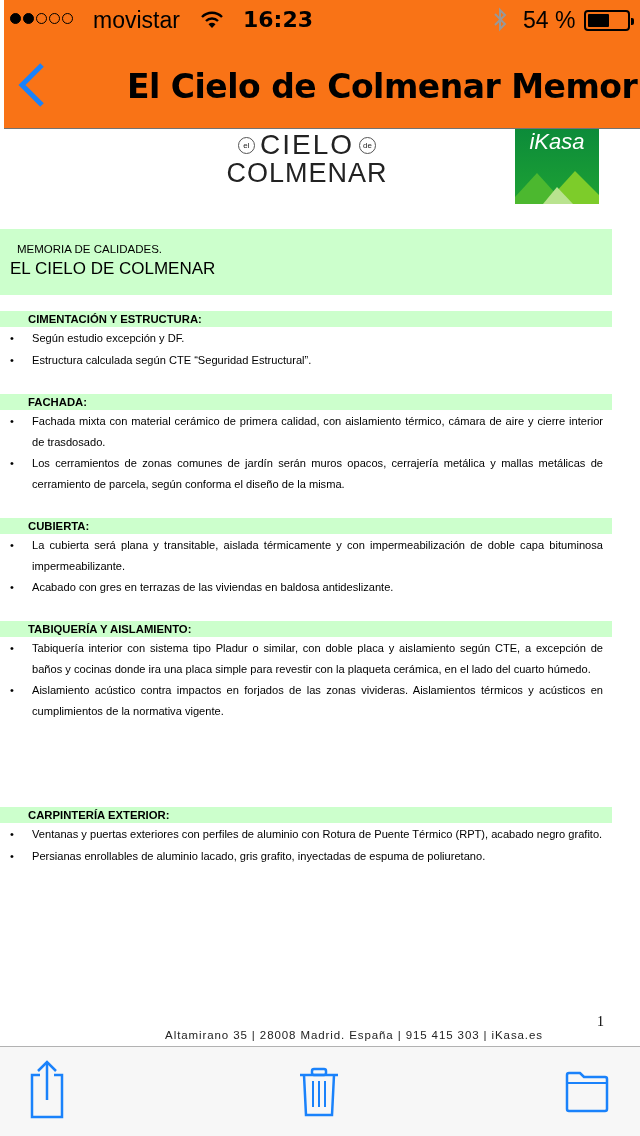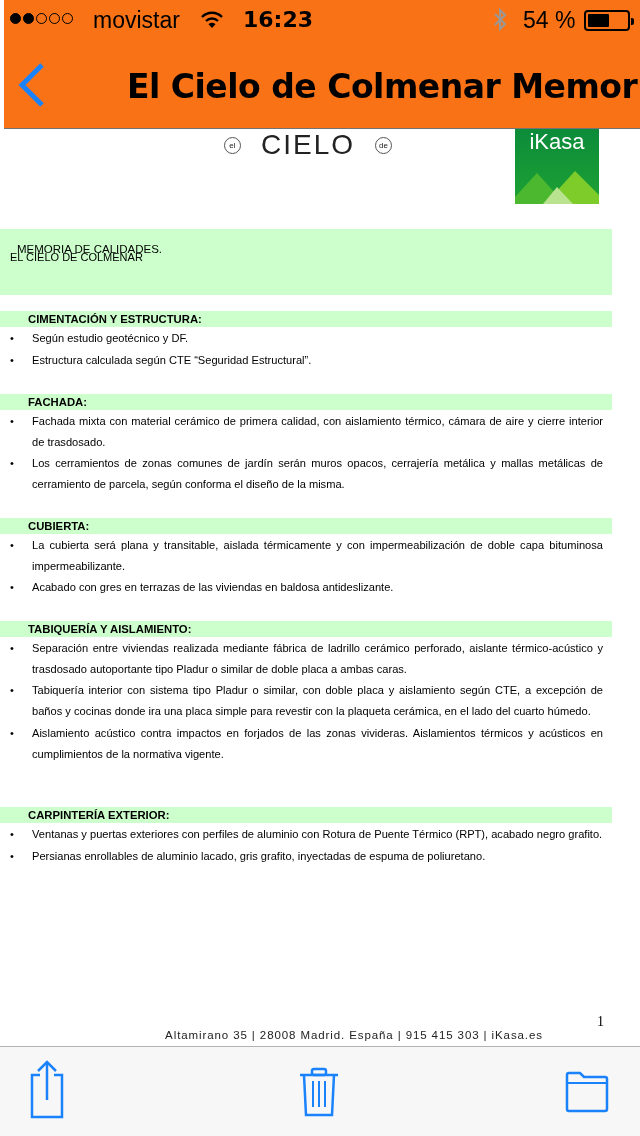--- a/index.html
+++ b/index.html
@@ -21,30 +21,30 @@
   .battery { position: absolute; left: 580px; top: 10px; width: 46px; height: 21px; border: 2px solid #000; border-radius: 4px; box-sizing: border-box; padding: 2px; }
   .battery .fill { height: 100%; background: #000; border-radius: 1px; }
   .battery .nub { position: absolute; right: -6px; top: 6px; width: 3px; height: 7px; background: #000; border-radius: 0 2px 2px 0; }
   .nav { position: absolute; top: 40px; left: 0; width: 640px; height: 88px; }
   .back { position: absolute; left: 12px; top: 22px; width: 36px; height: 46px; cursor: pointer; }
   .navtitle { position: absolute; left: 123px; top: 27px; font-size: 33px; font-weight: bold; font-family: "DejaVu Sans", sans-serif; letter-spacing: -0.5px; white-space: nowrap; }
 
   
   .doc { position: absolute; top: 129px; left: 0; width: 640px; height: 916px; background: #fff; overflow: hidden; }
   .logo-cielo { position: absolute; left: 222px; top: 2px; width: 170px; text-align: center; color: #222; font-weight: 300; }
-  .logo-cielo .l1 { font-size: 28px; letter-spacing: 2px; line-height: 28px; display: flex; align-items: center; justify-content: flex-end; gap: 20px; }
+  .logo-cielo .l1 { font-size: 28px; letter-spacing: 2px; line-height: 28px; display: flex; align-items: center; justify-content: center; gap: 5px; }
   .logo-cielo .circ { display: inline-block; width: 15px; height: 15px; border-radius: 50%; border: 1px solid #555; font-size: 8px; line-height: 15px; text-align: center; letter-spacing: 0; }
   .logo-cielo .l2 { font-size: 27px; letter-spacing: 1px; line-height: 28px; }
-  .logo-ikasa { position: absolute; left: 515px; top: -4px; width: 84px; height: 79px; background: linear-gradient(#0b8a3a, #1ea234); overflow: hidden; }
+  .logo-ikasa { position: absolute; left: 515px; top: -4px; width: 84px; height: 79px; background: linear-gradient(#0b8a3a, #1ea234); overflow: hidden; font-style: italic; }
   .logo-ikasa .txt { position: absolute; left: 0; top: 4px; width: 100%; text-align: center; color: #fff; font-size: 22px; }
   .logo-ikasa svg { position: absolute; left: 0; bottom: 0; }
 
   .titlebox { position: absolute; left: 0; top: 100px; width: 612px; height: 66px; background: #ccffcc; }
   .titlebox .t1 { position: absolute; left: 10px; top: 14px; font-size: 11.5px; margin-left: 7px; }
-  .titlebox .t2 { position: absolute; left: 10px; top: 22px; font-size: 11px; }
+  .titlebox .t2 { position: absolute; left: 10px; top: 30px; font-size: 17px; }
 
   .section { position: absolute; left: 0; width: 640px; }
   .sec-head { width: 612px; height: 16px; background: #ccffcc; font-weight: bold; font-size: 11.3px; line-height: 17px; padding-left: 28px; box-sizing: border-box; }
   .items { margin: 0; padding: 0; list-style: none; }
   .item { position: relative; padding-left: 32px; padding-right: 37px; font-size: 11.1px; line-height: 20.7px; text-align: justify; margin-top: 1px; }
   .item::before { content: "•"; position: absolute; left: 10px; top: 0; }
   .pagenum { position: absolute; left: 597px; top: 885px; font-family: "Liberation Serif", serif; font-size: 14px; }
   .footer { position: absolute; left: 0; top: 900px; width: 620px; text-align: center; font-size: 11.5px; letter-spacing: 0.9px; color: #222; margin-left: 44px; }
 
   
@@ -93,39 +93,40 @@
   </div>
 </div>
 
 <div class="doc">
   <div class="logo-cielo">
     <div class="l1">
       <span class="circ">el</span>
       <span>CIELO</span>
       <span class="circ">de</span>
     </div>
+    <div class="l2">COLMENAR</div>
   </div>
   <div class="logo-ikasa">
     <span class="txt">iKasa</span>
     <svg width="84" height="45" viewBox="0 0 84 45">
       <polygon points="0,45 0,38 22,14 50,45" fill="#4cb82f"></polygon>
       <polygon points="30,45 60,12 84,36 84,45" fill="#7dcc2a"></polygon>
       <polygon points="28,45 42,28 58,45" fill="#b9e38f"></polygon>
     </svg>
   </div>
 
   <div class="titlebox">
     <div class="t1">MEMORIA DE CALIDADES.</div>
     <div class="t2">EL CIELO DE COLMENAR</div>
   </div>
 
   <div class="section" style="top:182px;">
     <div class="sec-head">CIMENTACIÓN Y ESTRUCTURA:</div>
     <ul class="items">
-      <li class="item">Según estudio geotécnico y DF.</li>
+      <li class="item">Según estudio excepción y DF.</li>
       <li class="item">Estructura calculada según CTE “Seguridad Estructural”.</li>
     </ul>
   </div>
 
   <div class="section" style="top:265px;">
     <div class="sec-head">FACHADA:</div>
     <ul class="items">
       <li class="item">Fachada mixta con material cerámico de primera calidad, con aislamiento térmico, cámara de aire y cierre interior de trasdosado.</li>
       <li class="item">Los cerramientos de zonas comunes de jardín serán muros opacos, cerrajería metálica y mallas metálicas de cerramiento de parcela, según conforma el diseño de la misma.</li>
     </ul>
@@ -135,21 +136,20 @@
     <div class="sec-head">CUBIERTA:</div>
     <ul class="items">
       <li class="item">La cubierta será plana y transitable, aislada térmicamente y con impermeabilización de doble capa bituminosa impermeabilizante.</li>
       <li class="item">Acabado con gres en terrazas de las viviendas en baldosa antideslizante.</li>
     </ul>
   </div>
 
   <div class="section" style="top:492px;">
     <div class="sec-head">TABIQUERÍA Y AISLAMIENTO:</div>
     <ul class="items">
-      <li class="item">Separación entre viviendas realizada mediante fábrica de ladrillo cerámico perforado, aislante térmico-acústico y trasdosado autoportante tipo Pladur o similar de doble placa a ambas caras.</li>
       <li class="item">Tabiquería interior con sistema tipo Pladur o similar, con doble placa y aislamiento según CTE, a excepción de baños y cocinas donde ira una placa simple para revestir con la plaqueta cerámica, en el lado del cuarto húmedo.</li>
       <li class="item">Aislamiento acústico contra impactos en forjados de las zonas vivideras. Aislamientos térmicos y acústicos en cumplimientos de la normativa vigente.</li>
     </ul>
   </div>
 
   <div class="section" style="top:678px;">
     <div class="sec-head">CARPINTERÍA EXTERIOR:</div>
     <ul class="items">
       <li class="item">Ventanas y puertas exteriores con perfiles de aluminio con Rotura de Puente Térmico (RPT), acabado negro grafito.</li>
       <li class="item">Persianas enrollables de aluminio lacado, gris grafito, inyectadas de espuma de poliuretano.</li>

